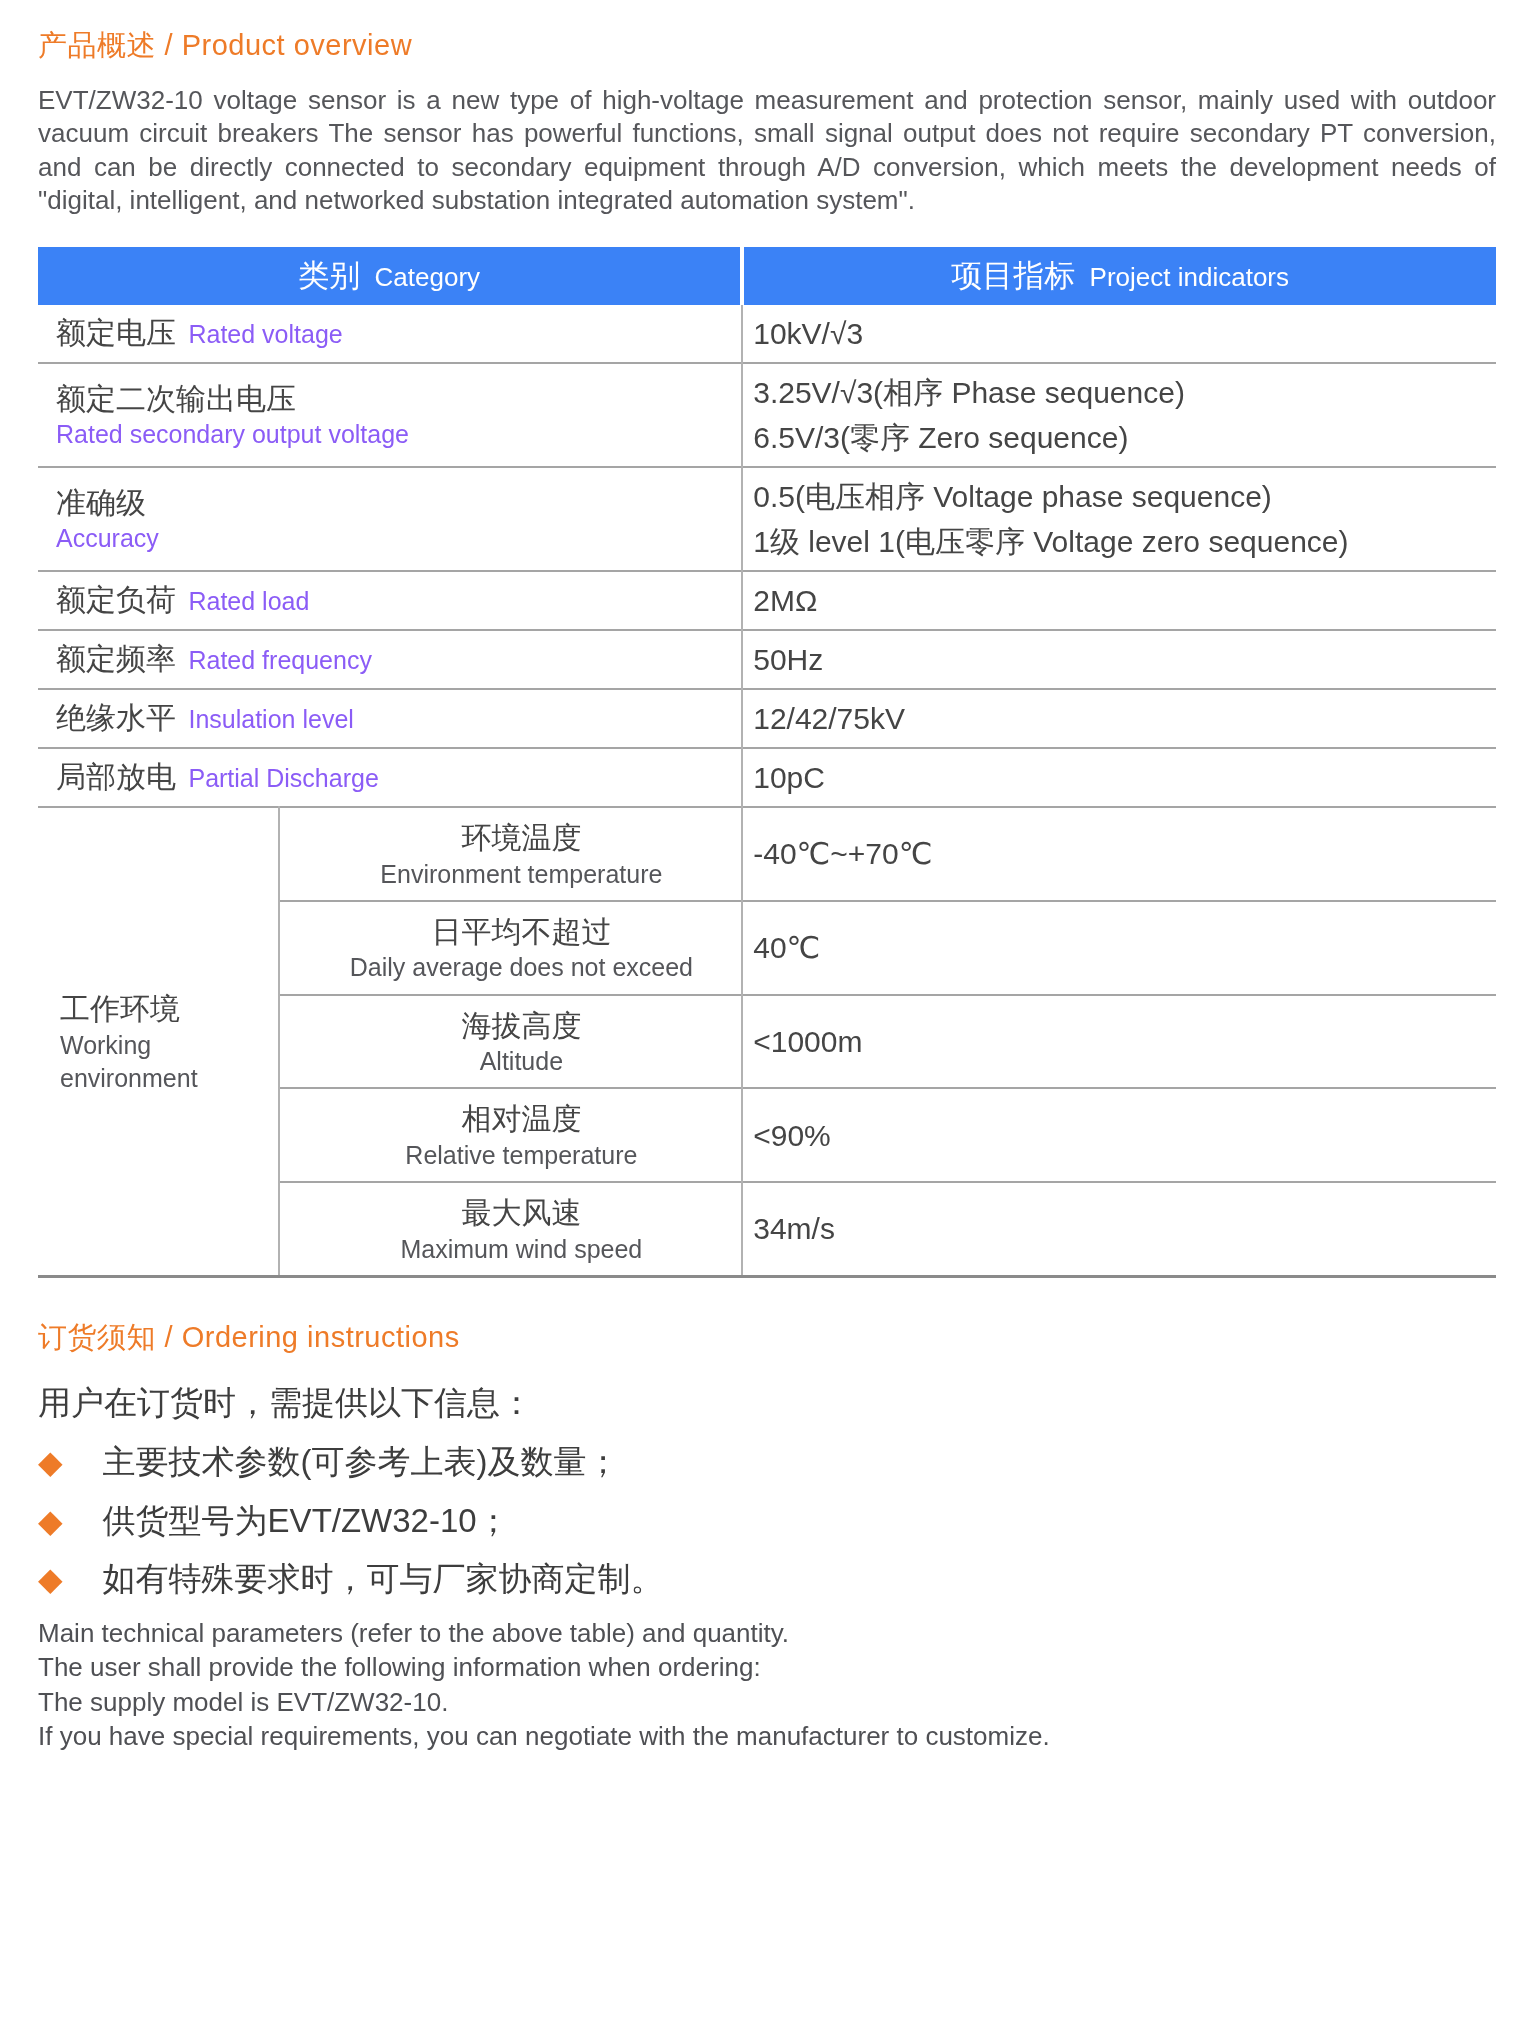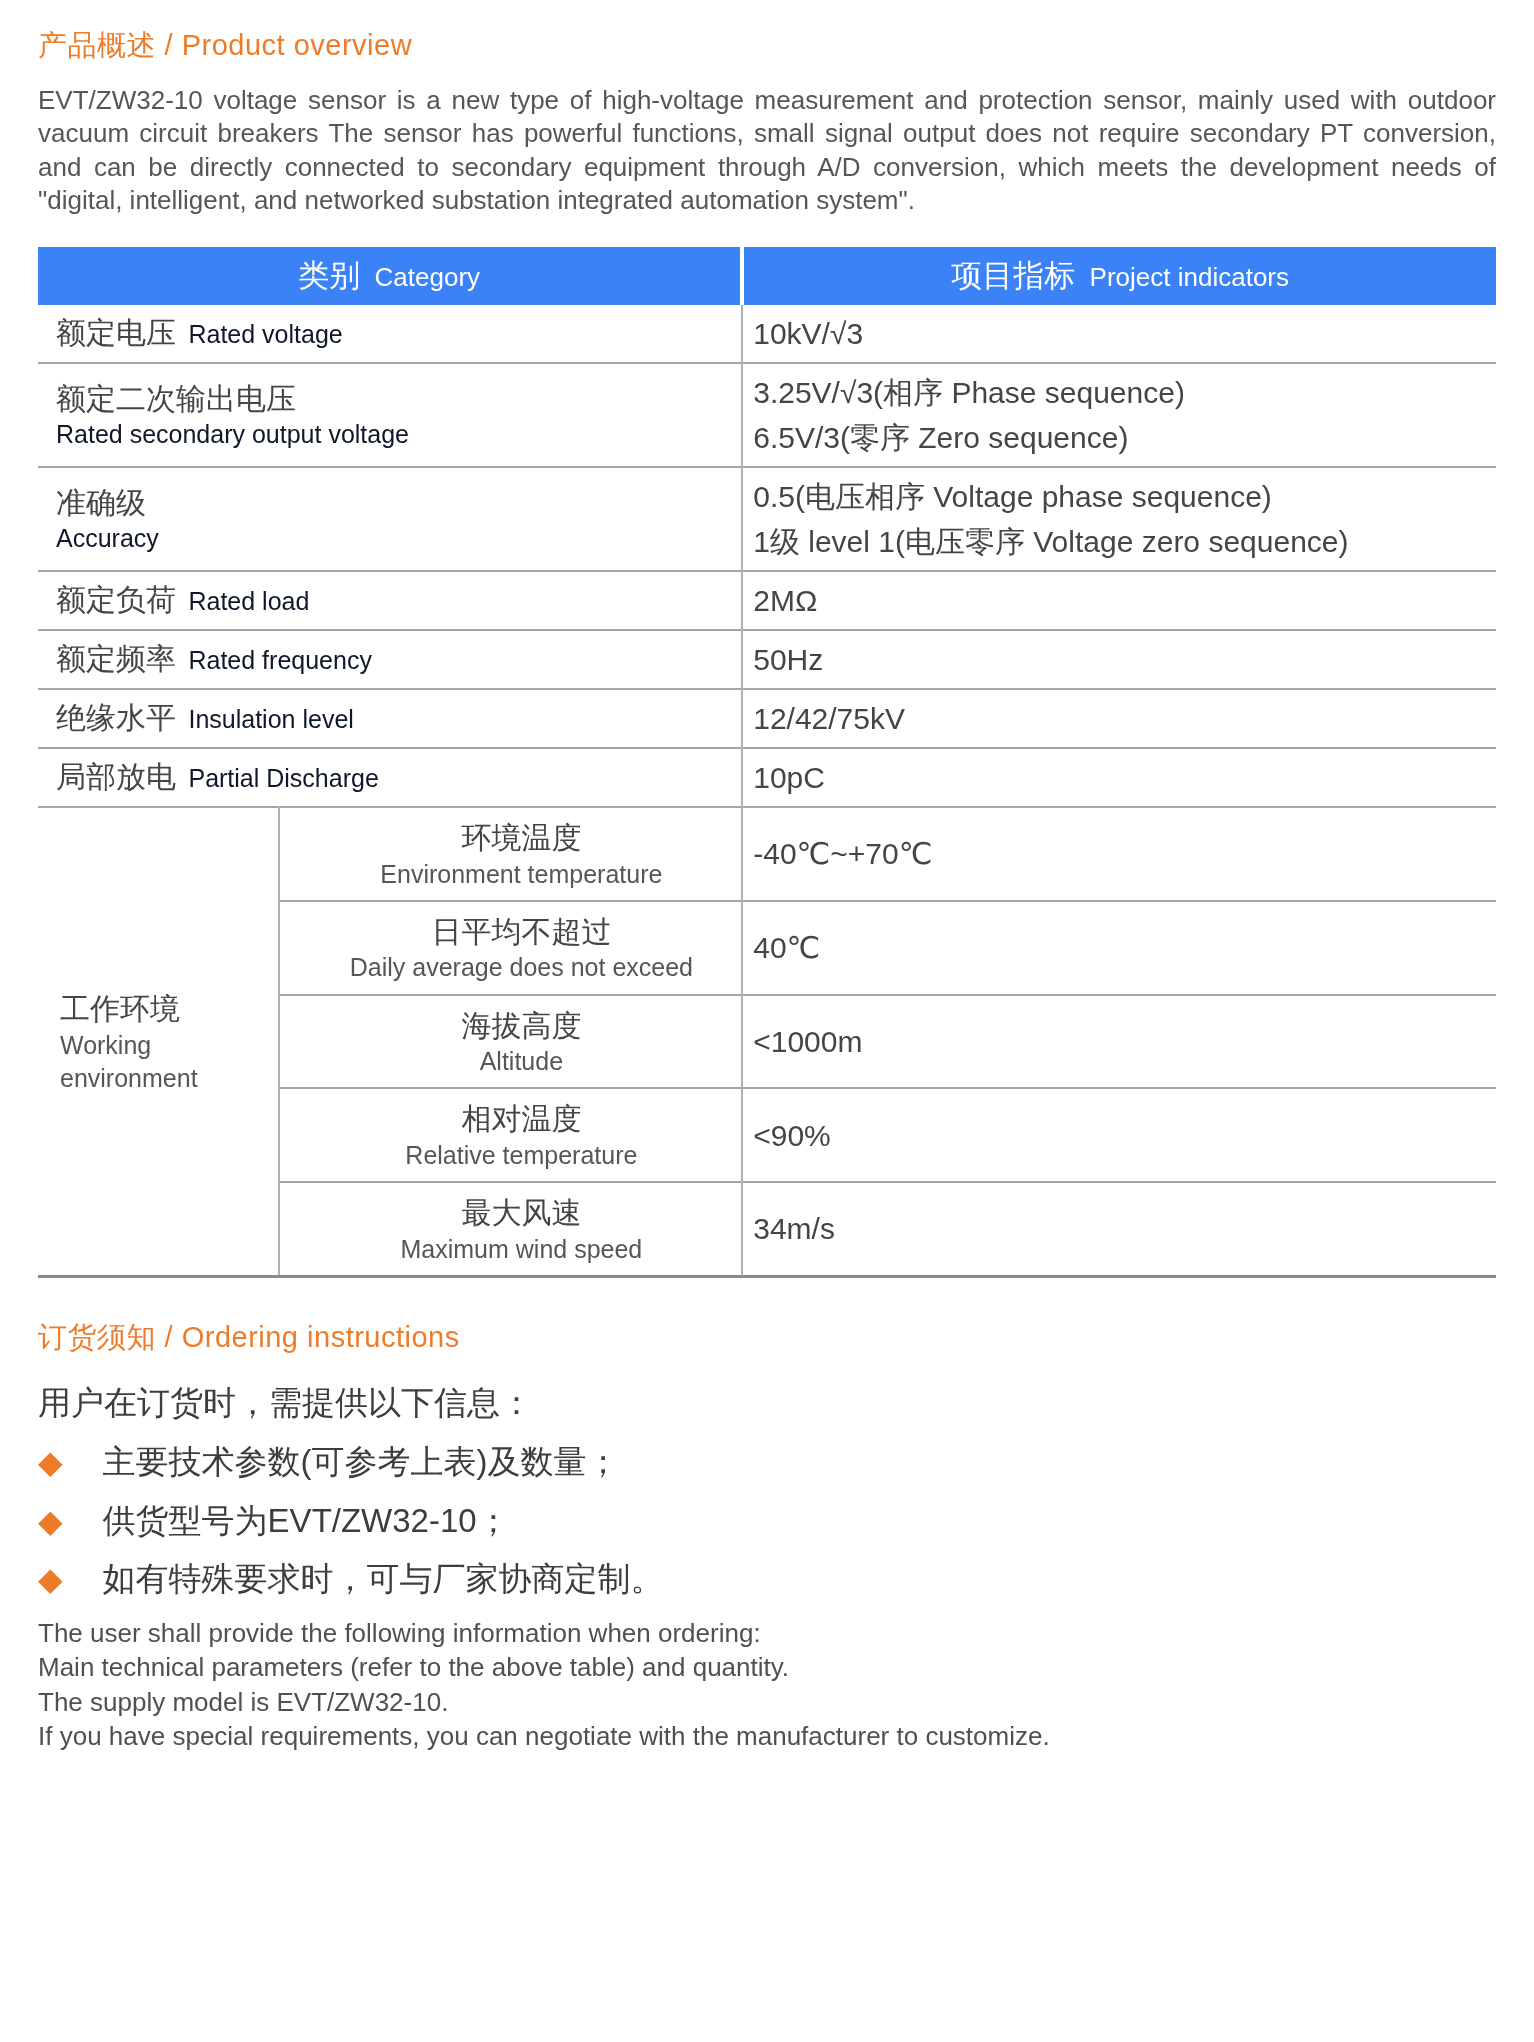--- a/index.html
+++ b/index.html
@@ -55,21 +55,21 @@
   table.spec thead th .zh { font-size:31px; }
   table.spec thead th .en { font-size:26px; margin-left:10px; }
   table.spec thead th.vh { border-left:4px solid #ffffff; }
 
   table.spec tbody tr { border-top:2px solid #a5a5a5; }
   table.spec tbody tr:first-child { border-top:none; }
 
   table.spec td { vertical-align:middle; }
   td.cat { text-align:left; padding:8px 10px 8px 18px; }
   td.cat .zh { font-size:30px; color:#454545; }
-  td.cat .en { font-size:25px; color:#0f172a; margin-left:8px; }
+  td.cat .en { font-size:25px; color:#8b5cf6; margin-left:8px; }
   td.cat.stacked .zh, td.cat.stacked .en { display:block; margin-left:0; line-height:1.3; }
 
   td.val {
     border-left:2px solid #b2b2b2;
     text-align:left;
     font-size:30px;
     color:#454545;
     padding:6px 10px;
   }
   td.val .line { line-height:1.5; }
@@ -277,18 +277,18 @@
   <div class="bullet-row">
     <span class="bullet-icon">◆</span>
     <span class="bullet-text">供货型号为EVT/ZW32-10；</span>
   </div>
   <div class="bullet-row">
     <span class="bullet-icon">◆</span>
     <span class="bullet-text">如有特殊要求时，可与厂家协商定制。</span>
   </div>
 
   <div class="order-notes">
+    <p class="order-note">Main technical parameters (refer to the above table) and quantity.</p>
     <p class="order-note">The user shall provide the following information when ordering:</p>
-    <p class="order-note">Main technical parameters (refer to the above table) and quantity.</p>
     <p class="order-note">The supply model is EVT/ZW32-10.</p>
     <p class="order-note">If you have special requirements, you can negotiate with the manufacturer to customize.</p>
   </div>
 </section>
 
 </body></html>

